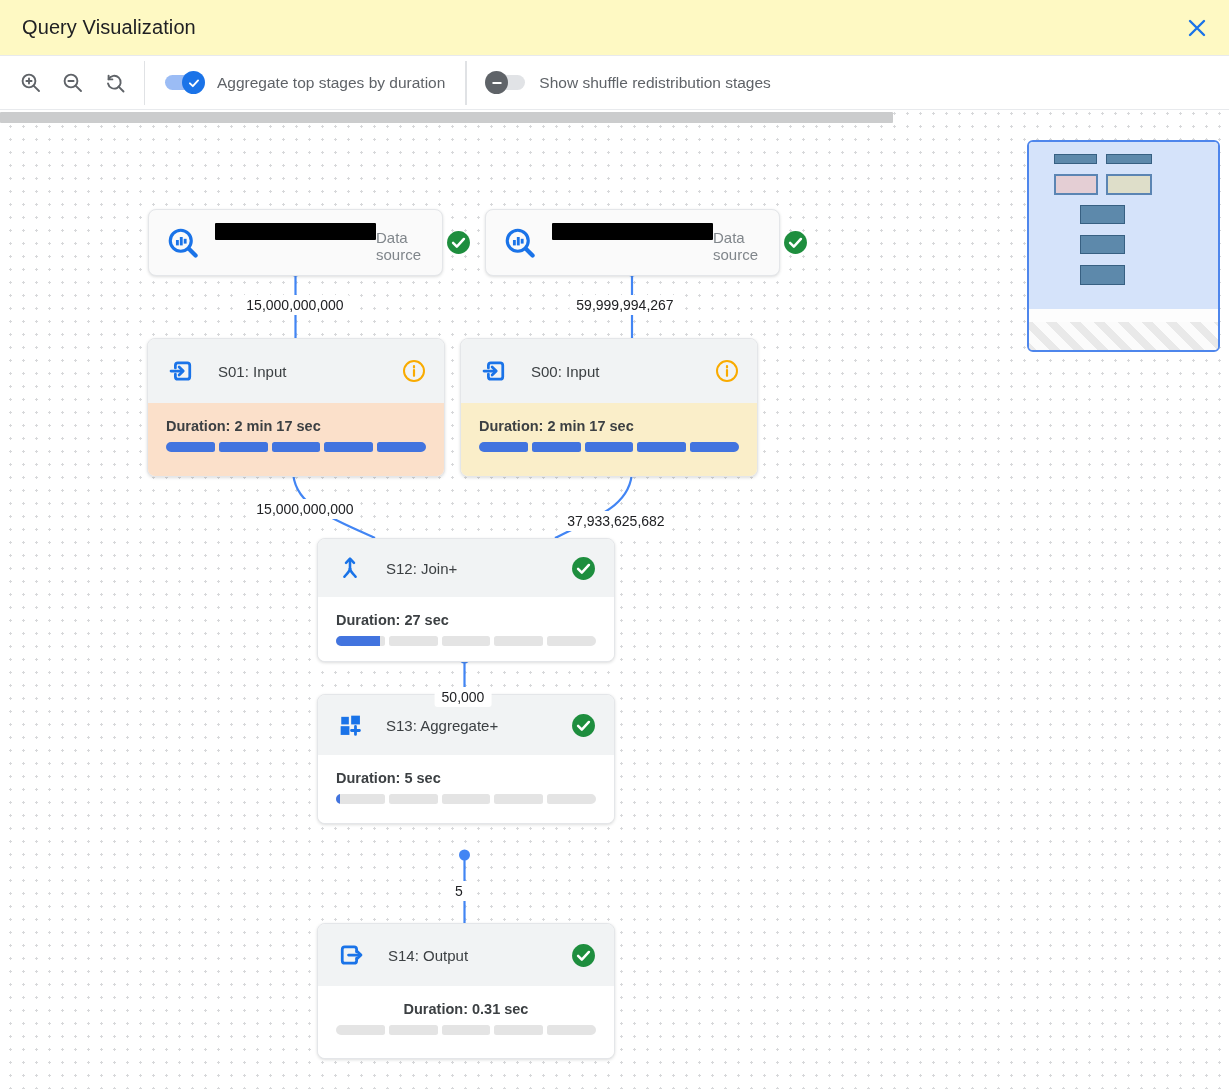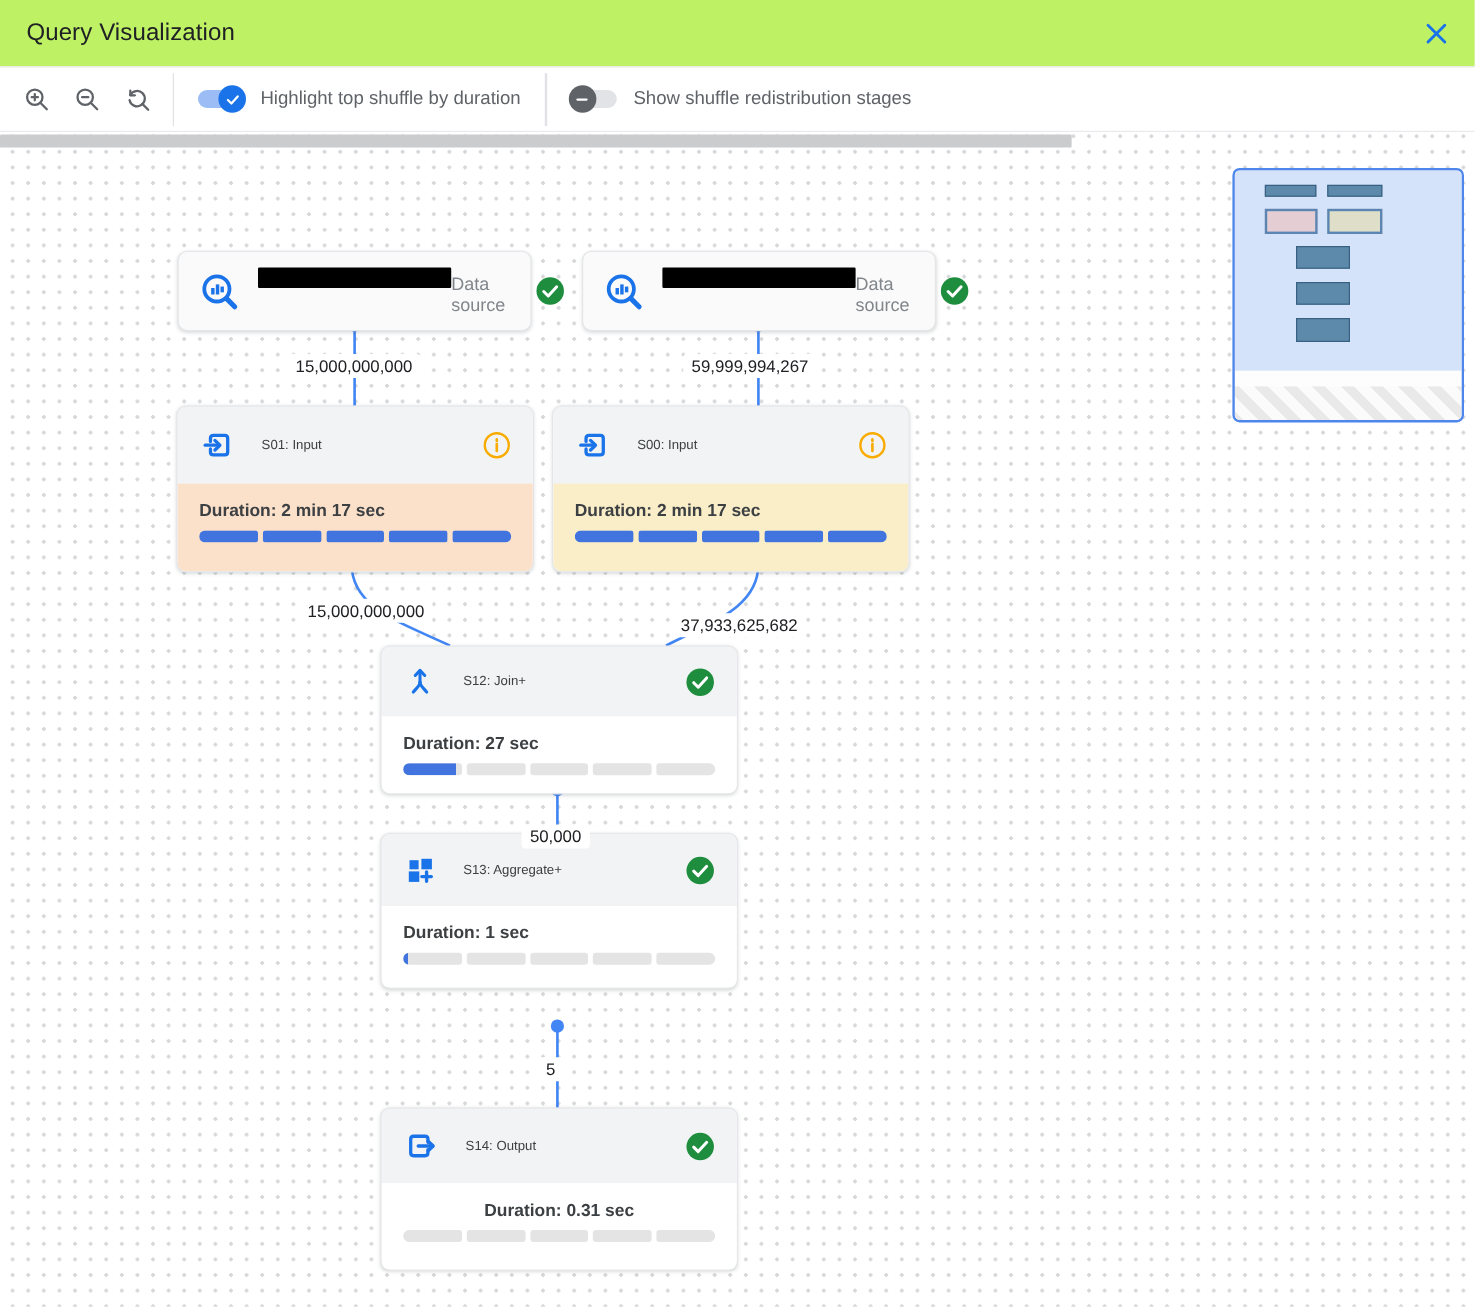--- a/index.html
+++ b/index.html
@@ -2,21 +2,21 @@
 <html><head>
 <meta charset="utf-8">
 <style>
   * { margin:0; padding:0; box-sizing:border-box; }
   html,body { width:1229px; height:1090px; overflow:hidden; }
   body { font-family:"Liberation Sans", sans-serif; background:#fff; color:#202124; }
   .app { position:relative; width:1229px; height:1090px; background:#fff; }
 
   
   .header { position:relative; height:56px; display:flex; align-items:center;
-            padding:0 22px; border-bottom:1px solid #e8eaed; background:#bef264; }
+            padding:0 22px; border-bottom:1px solid #e8eaed; background:#fef9c3; }
   .header-title { font-size:20px; font-weight:500; color:#202124; letter-spacing:.1px; }
   .close-btn { position:absolute; right:18px; top:14px; width:28px; height:28px;
                display:flex; align-items:center; justify-content:center; cursor:pointer; }
 
   
   .toolbar { height:54px; display:flex; align-items:center; background:#fff;
              border-bottom:1px solid #e8eaed; padding-left:18px; }
   .zoom-group { display:flex; align-items:center; gap:16px; padding-right:16px; }
   .tool-btn { width:26px; height:26px; display:flex; align-items:center; justify-content:center; cursor:pointer; }
   .tb-divider { width:1px; height:44px; background:#e0e2e5; }
@@ -48,21 +48,21 @@
   .node { position:absolute; background:#fafafa; border:1px solid #e4e6e9; border-radius:8px;
           box-shadow:0 1px 3px rgba(60,64,67,.18); z-index:2; cursor:pointer; }
   .ds-card { width:295px; height:67px; display:flex; align-items:center; padding:0 16px; }
   .ds-mid { margin-left:14px; display:flex; flex-direction:row; }
   .redacted { width:186px; height:17px; background:#000; border-radius:1px; }
   .ds-label { margin-top:6px; font-size:15px; color:#80868b; }
   .ds-status { margin-left:auto; }
 
   .stage-card { width:298px; overflow:hidden; padding:0; }
   .stage-head { background:#f1f3f4; display:flex; align-items:center; padding:0 18px; }
-  .stage-title { margin-left:22px; font-size:11px; font-weight:500; color:#3c4043; }
+  .stage-title { margin-left:22px; font-size:15px; font-weight:500; color:#3c4043; }
   .stage-status { margin-left:auto; display:flex; }
   .stage-body { background:#fff; padding:15px 18px 12px 18px; }
   .duration-text { font-size:14.5px; font-weight:700; color:#3c4043; }
   .pbar { display:flex; gap:4px; margin-top:8px; height:10px; }
   .seg { flex:1; background:#e4e4e4; border-radius:2.5px; overflow:hidden; }
   .seg:first-child { border-radius:5px 2.5px 2.5px 5px; }
   .seg:last-child  { border-radius:2.5px 5px 5px 2.5px; }
   .seg-fill { height:100%; background:#4274df; }
 
   .node.s01 { left:147px; top:228px; } .node.s01 .stage-head{height:64px;} .node.s01 .stage-body{height:73px;}
@@ -147,21 +147,21 @@
     <div class="tb-divider"></div>
 
     <div class="toggle-group">
       <div class="switch toggle-on">
         <div class="knob">
           <svg width="14" height="14" viewBox="0 0 24 24">
               <path d="M5 12.5 L10 17.5 L19 7.5" stroke="#fff" stroke-width="3.2" fill="none" stroke-linecap="round" stroke-linejoin="round"></path>
             </svg>
         </div>
       </div>
-      <div class="toggle-label">Highlight top shuffle by duration</div>
+      <div class="toggle-label">Aggregate top stages by duration</div>
     </div>
     <div class="tb-divider"></div>
 
     <div class="tb-divider"></div>
 
     <div class="toggle-group">
       <div class="switch toggle-off">
         <div class="knob">
           <svg width="14" height="14" viewBox="0 0 24 24">
               <path d="M5.5 12 H18.5" stroke="#fff" stroke-width="3.2" stroke-linecap="round"></path>
@@ -375,21 +375,21 @@
         </span>
         <span class="stage-title">S13: Aggregate+</span>
         <span class="stage-status">
           <svg width="25" height="25" viewBox="0 0 24 24">
               <circle cx="12" cy="12" r="11" fill="#1e8e3e"></circle>
               <path d="M6.8 12.4 L10.4 16 L17.2 8.6" stroke="#fff" stroke-width="2.4" fill="none" stroke-linecap="round" stroke-linejoin="round"></path>
             </svg>
         </span>
       </div>
       <div class="stage-body">
-        <div class="duration-text">Duration: 1 sec</div>
+        <div class="duration-text">Duration: 5 sec</div>
         <div class="pbar">
             <div class="seg">
               <div class="seg-fill" style="width: 7.5%;"></div>
             </div>
             <div class="seg">
               <div class="seg-fill" style="width: 0%;"></div>
             </div>
             <div class="seg">
               <div class="seg-fill" style="width: 0%;"></div>
             </div>

